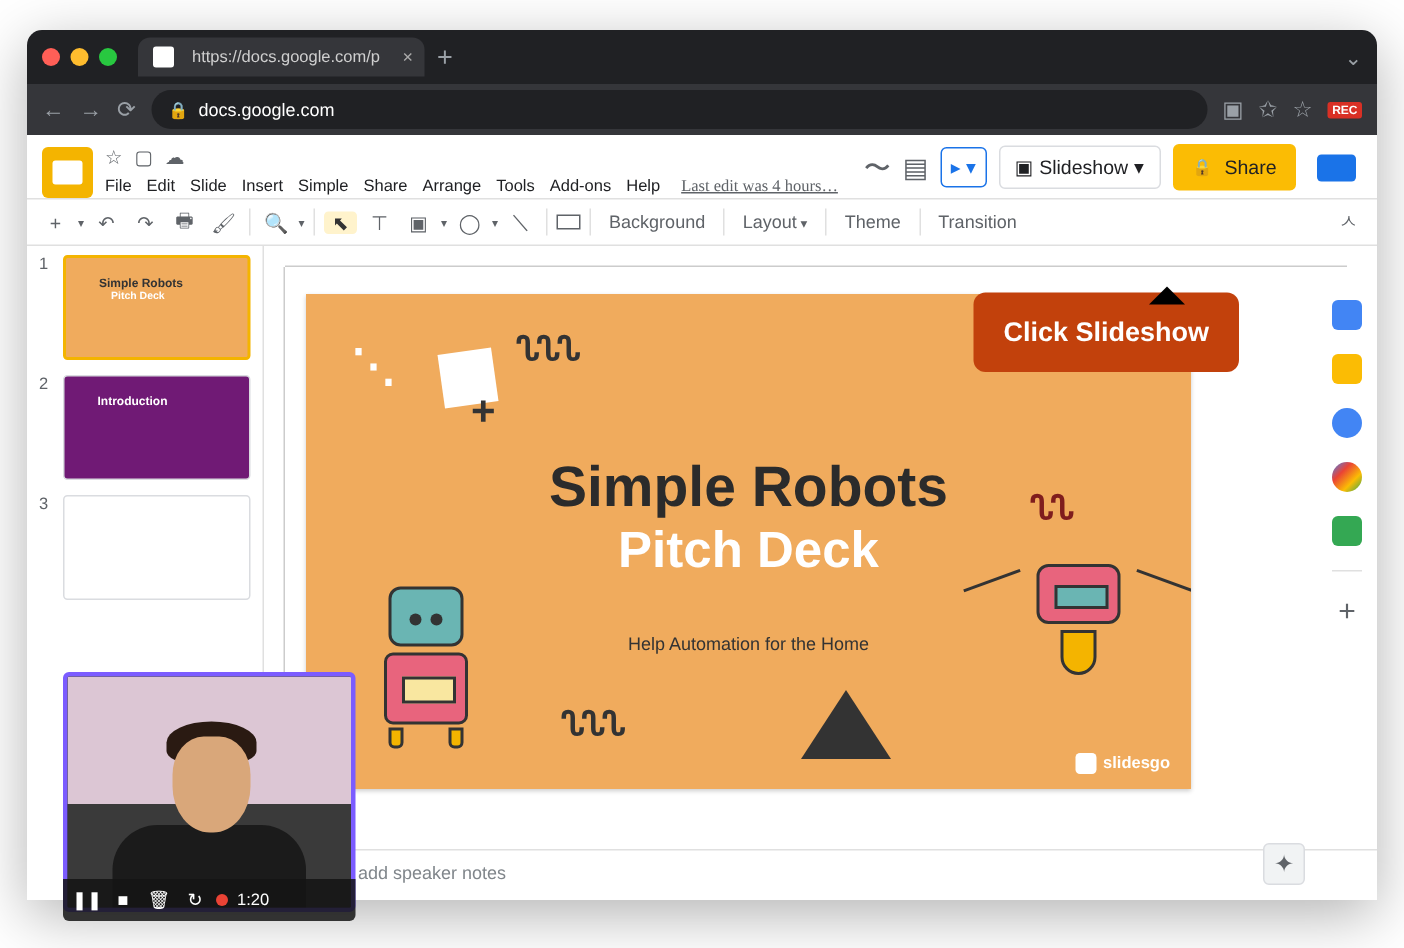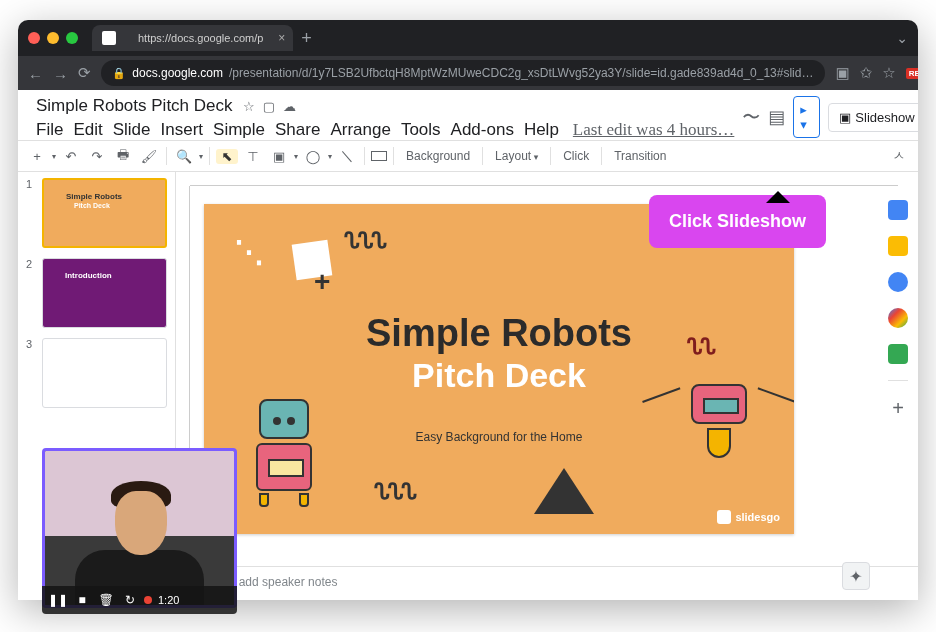--- a/index.html
+++ b/index.html
@@ -4,21 +4,21 @@
 <style>
 * { margin: 0; padding: 0; box-sizing: border-box; font-family: Arial, Helvetica, sans-serif; }
 body { background: #fff; width: 936px; height: 632px; overflow: hidden; position: relative; }
 
 
 .browser-frame { width: 900px; height: 580px; margin: 20px auto 0; border-radius: 10px 10px 0 0; overflow: hidden; background: #fff; box-shadow: 0 10px 40px rgba(0,0,0,0.3); position: relative; }
 .tabbar { height: 36px; background: #202124; display: flex; align-items: center; padding: 0 10px; }
 .traffic { display: flex; gap: 7px; margin-right: 14px; }
 .circle { width: 12px; height: 12px; border-radius: 50%; }
 .c-red { background: #ff5f57; } .c-yellow { background: #febc2e; } .c-green { background: #28c840; }
-.browser-tab { background: #35363a; color: #cfcfcf; font-size: 11px; padding: 6px 30px 6px 10px; border-radius: 8px 8px 0 0; display: flex; align-items: center; gap: 22px; position: relative;}
+.browser-tab { background: #35363a; color: #cfcfcf; font-size: 11px; padding: 6px 30px 6px 10px; border-radius: 8px 8px 0 0; display: flex; align-items: center; gap: 12px; position: relative;}
 .browser-tab .favicon { width:14px; height:14px; border-radius:2px; background:#fff;}
 .browser-tab .x { position:absolute; right:8px; top:6px; font-size:12px; color:#aaa;}
 .newtab { color:#9aa0a6; font-size:18px; margin-left:8px; }
 .chevbar { margin-left:auto; color:#9aa0a6; font-size:14px;}
 .addrbar { height: 34px; background: #35363a; display: flex; align-items: center; padding: 0 10px; gap: 10px;}
 .nav-icon { color: #9aa0a6; font-size: 15px; }
 .url-box { flex: 1; background: #202124; border-radius: 20px; height: 26px; display: flex; align-items: center; padding: 0 12px; color: #cfcfcf; font-size: 12px; gap:6px;}
 .lock { font-size:11px;}
 .url-host { color:#fff;}
 .url-path { color:#9aa0a6;}
@@ -27,21 +27,21 @@
 .ext-icon { font-size:15px;}
 
 
 .app { background: #fff; height: calc(100% - 70px); position: relative; overflow:hidden;}
 .app-header { display: flex; align-items: flex-start; padding: 6px 14px 0 10px; gap:8px;}
 .slides-logo { width:34px; height:34px; background:#f4b400; border-radius:4px; position:relative; margin-top:2px;}
 .slides-logo::after { content:''; position:absolute; inset:9px 7px; background:#fff; border-radius:2px;}
 .title-block { flex:0 0 auto;}
 .doc-title { font-size:17px; color:#202124; display:inline-block; margin-right:6px;}
 .title-icons { display:inline-flex; gap:8px; color:#5f6368; font-size:13px; vertical-align:middle;}
-.menubar { display:flex; gap:10px; font-size:17px; color:#202124; margin-top:4px; align-items:center;}
+.menubar { display:flex; gap:10px; font-size:11px; color:#202124; margin-top:4px; align-items:center;}
 .menubar span { cursor:pointer;}
 .last-edit { color:#5f6368; text-decoration:underline; margin-left:4px;font-family:Liberation Serif, serif;}
 .header-right { margin-left:auto; display:flex; gap:8px; align-items:center;}
 .hdr-btn { border:1px solid #dadce0; background:#fff; border-radius:4px; padding:6px 8px; font-size:13px; color:#202124; display:flex; align-items:center; gap:4px; }
 .hdr-btn.present-blue { border-color:#1a73e8; color:#1a73e8; padding:5px 6px;}
 .hdr-btn.slideshow { padding:6px 10px;}
 .hdr-btn.share { background:#fbbc04; border-color:#fbbc04; font-weight:500; padding:7px 12px;}
 .hdr-btn.share::before { content:'🔒'; font-size:11px; margin-right:4px;}
 .hdr-icon { color:#5f6368; font-size:18px;}
 .meet-cam { width:26px; height:18px; background:#1a73e8; border-radius:3px; position:relative; margin-left:6px;}
@@ -120,21 +120,21 @@
 .loom-cam .face { position:absolute; top:40px; left:70px; width:52px; height:64px; background:#d9a77a; border-radius:40% 40% 48% 48%;}
 .loom-cam .hair { position:absolute; top:30px; left:66px; width:60px; height:28px; background:#2a1a12; border-radius:50% 50% 30% 30%;}
 .loom-cam .shirt { position:absolute; bottom:0; left:30px; right:30px; height:55px; background:#1b1b1b; border-radius:30px 30px 0 0;}
 .loom-controls { position:absolute; bottom:24px; left:42px; width:195px; height:28px; background:rgba(20,20,20,0.85); display:flex; align-items:center; gap:4px; padding:0 6px; border-radius:0 0 4px 4px;}
 .loom-controls { bottom: 18px; }
 .loom-btn { width:20px; height:20px; color:#fff; font-size:12px; display:flex; align-items:center; justify-content:center;}
 .loom-dot { width:8px; height:8px; background:#ea4335; border-radius:50%;}
 .loom-time { color:#fff; font-size:11px; margin-left:2px;}
 
 
-.callout { position:absolute; top:175px; right:92px; background:#d946ef; color:#fff; font-size:18px; font-weight:700; padding:16px 20px; border-radius:8px; z-index:50;}
+.callout { position:absolute; top:175px; right:92px; background:#c2410c; color:#fff; font-size:18px; font-weight:700; padding:16px 20px; border-radius:8px; z-index:50;}
 .callout::before { content:''; position:absolute; top:-16px; right:36px; border:12px solid transparent; border-bottom-color:#000;}
 
 .explore-btn { position:absolute; bottom:10px; right:48px; width:28px; height:28px; background:#f1f3f4; border-radius:4px; display:flex; align-items:center; justify-content:center; color:#5f6368; border:1px solid #dadce0;}
 </style>
 </head>
 <body>
 
 <div class="browser-frame">
 
   <div class="tabbar">
@@ -152,37 +152,35 @@
     <div class="chevbar">⌄</div>
   </div>
 
   <div class="addrbar">
     <span class="nav-icon">←</span>
     <span class="nav-icon">→</span>
     <span class="nav-icon">⟳</span>
     <div class="url-box">
       <span class="lock">🔒</span>
       <span class="url-host">docs.google.com</span>
-        <span class="url-path">/presentation/d/1y7LSB2UfbctqH8MptWzMUweCDC2g_xsDtLWvg52ya3Y/slide=id.gade839ad4d_0_13#slid…</span>
     </div>
     <div class="addr-right">
       <span class="ext-icon">▣</span>
       <span class="ext-icon">✩</span>
       <span class="ext-icon">☆</span>
       <span class="rec-badge">REC</span>
 
     </div>
   </div>
 
   <div class="app">
 
     <div class="app-header">
       <div class="slides-logo"></div>
       <div class="title-block">
-        <span class="doc-title">Simple Robots Pitch Deck</span>
         <span class="title-icons">
           <span>☆</span>
           <span>▢</span>
           <span>☁</span>
         </span>
         <div class="menubar">
           <span>File</span>
           <span>Edit</span>
           <span>Slide</span>
           <span>Insert</span>
@@ -225,21 +223,21 @@
       <span class="tb-ic">◯</span>
         <span style="font-size:8px">▾</span>
       <span class="tb-ic">＼</span>
       <span class="tb-sep"></span>
       <span class="tb-shape"></span>
       <span class="tb-sep"></span>
       <span class="tb-label">Background</span>
       <span class="tb-sep"></span>
       <span class="tb-label tb-drop">Layout</span>
       <span class="tb-sep"></span>
-      <span class="tb-label">Click</span>
+      <span class="tb-label">Theme</span>
       <span class="tb-sep"></span>
       <span class="tb-label">Transition</span>
       <span style="margin-left:auto" class="tb-ic">ㅅ</span>
     </div>
 
     <div class="workspace">
       <div class="thumbs">
         <div class="thumb-row">
           <span class="thumb-num">1</span>
           <div class="thumb t1 active">
@@ -264,21 +262,21 @@
         <div class="ruler-v"></div>
         <div class="slide-canvas">
           <div class="white-sq"></div>
           <div class="doodle zig" style="top:24px; left:140px;">ᔐᔐᔐ</div>
           <div class="doodle" style="top:62px;left:110px;font-size:28px">+</div>
           <div class="doodle" style="top:30px;left:30px;color:#fff;font-size:30px">⋱</div>
           <div class="doodle zig" style="top:130px;right:80px;color:#7f1d1d">ᔐᔐ</div>
           <div class="doodle zig" style="bottom:30px;left:170px">ᔐᔐᔐ</div>
           <div class="slide-title-main">Simple Robots</div>
           <div class="slide-title-sub">Pitch Deck</div>
-          <div class="slide-tagline">Easy Background for the Home</div>
+          <div class="slide-tagline">Help Automation for the Home</div>
           <div class="robot-left">
             <div class="head"></div>
               <div class="body"></div>
               <div class="legs">
                 <span></span>
                 <span></span>
               </div>
           </div>
           <div class="robot-right">
             <div class="arm l"></div>

